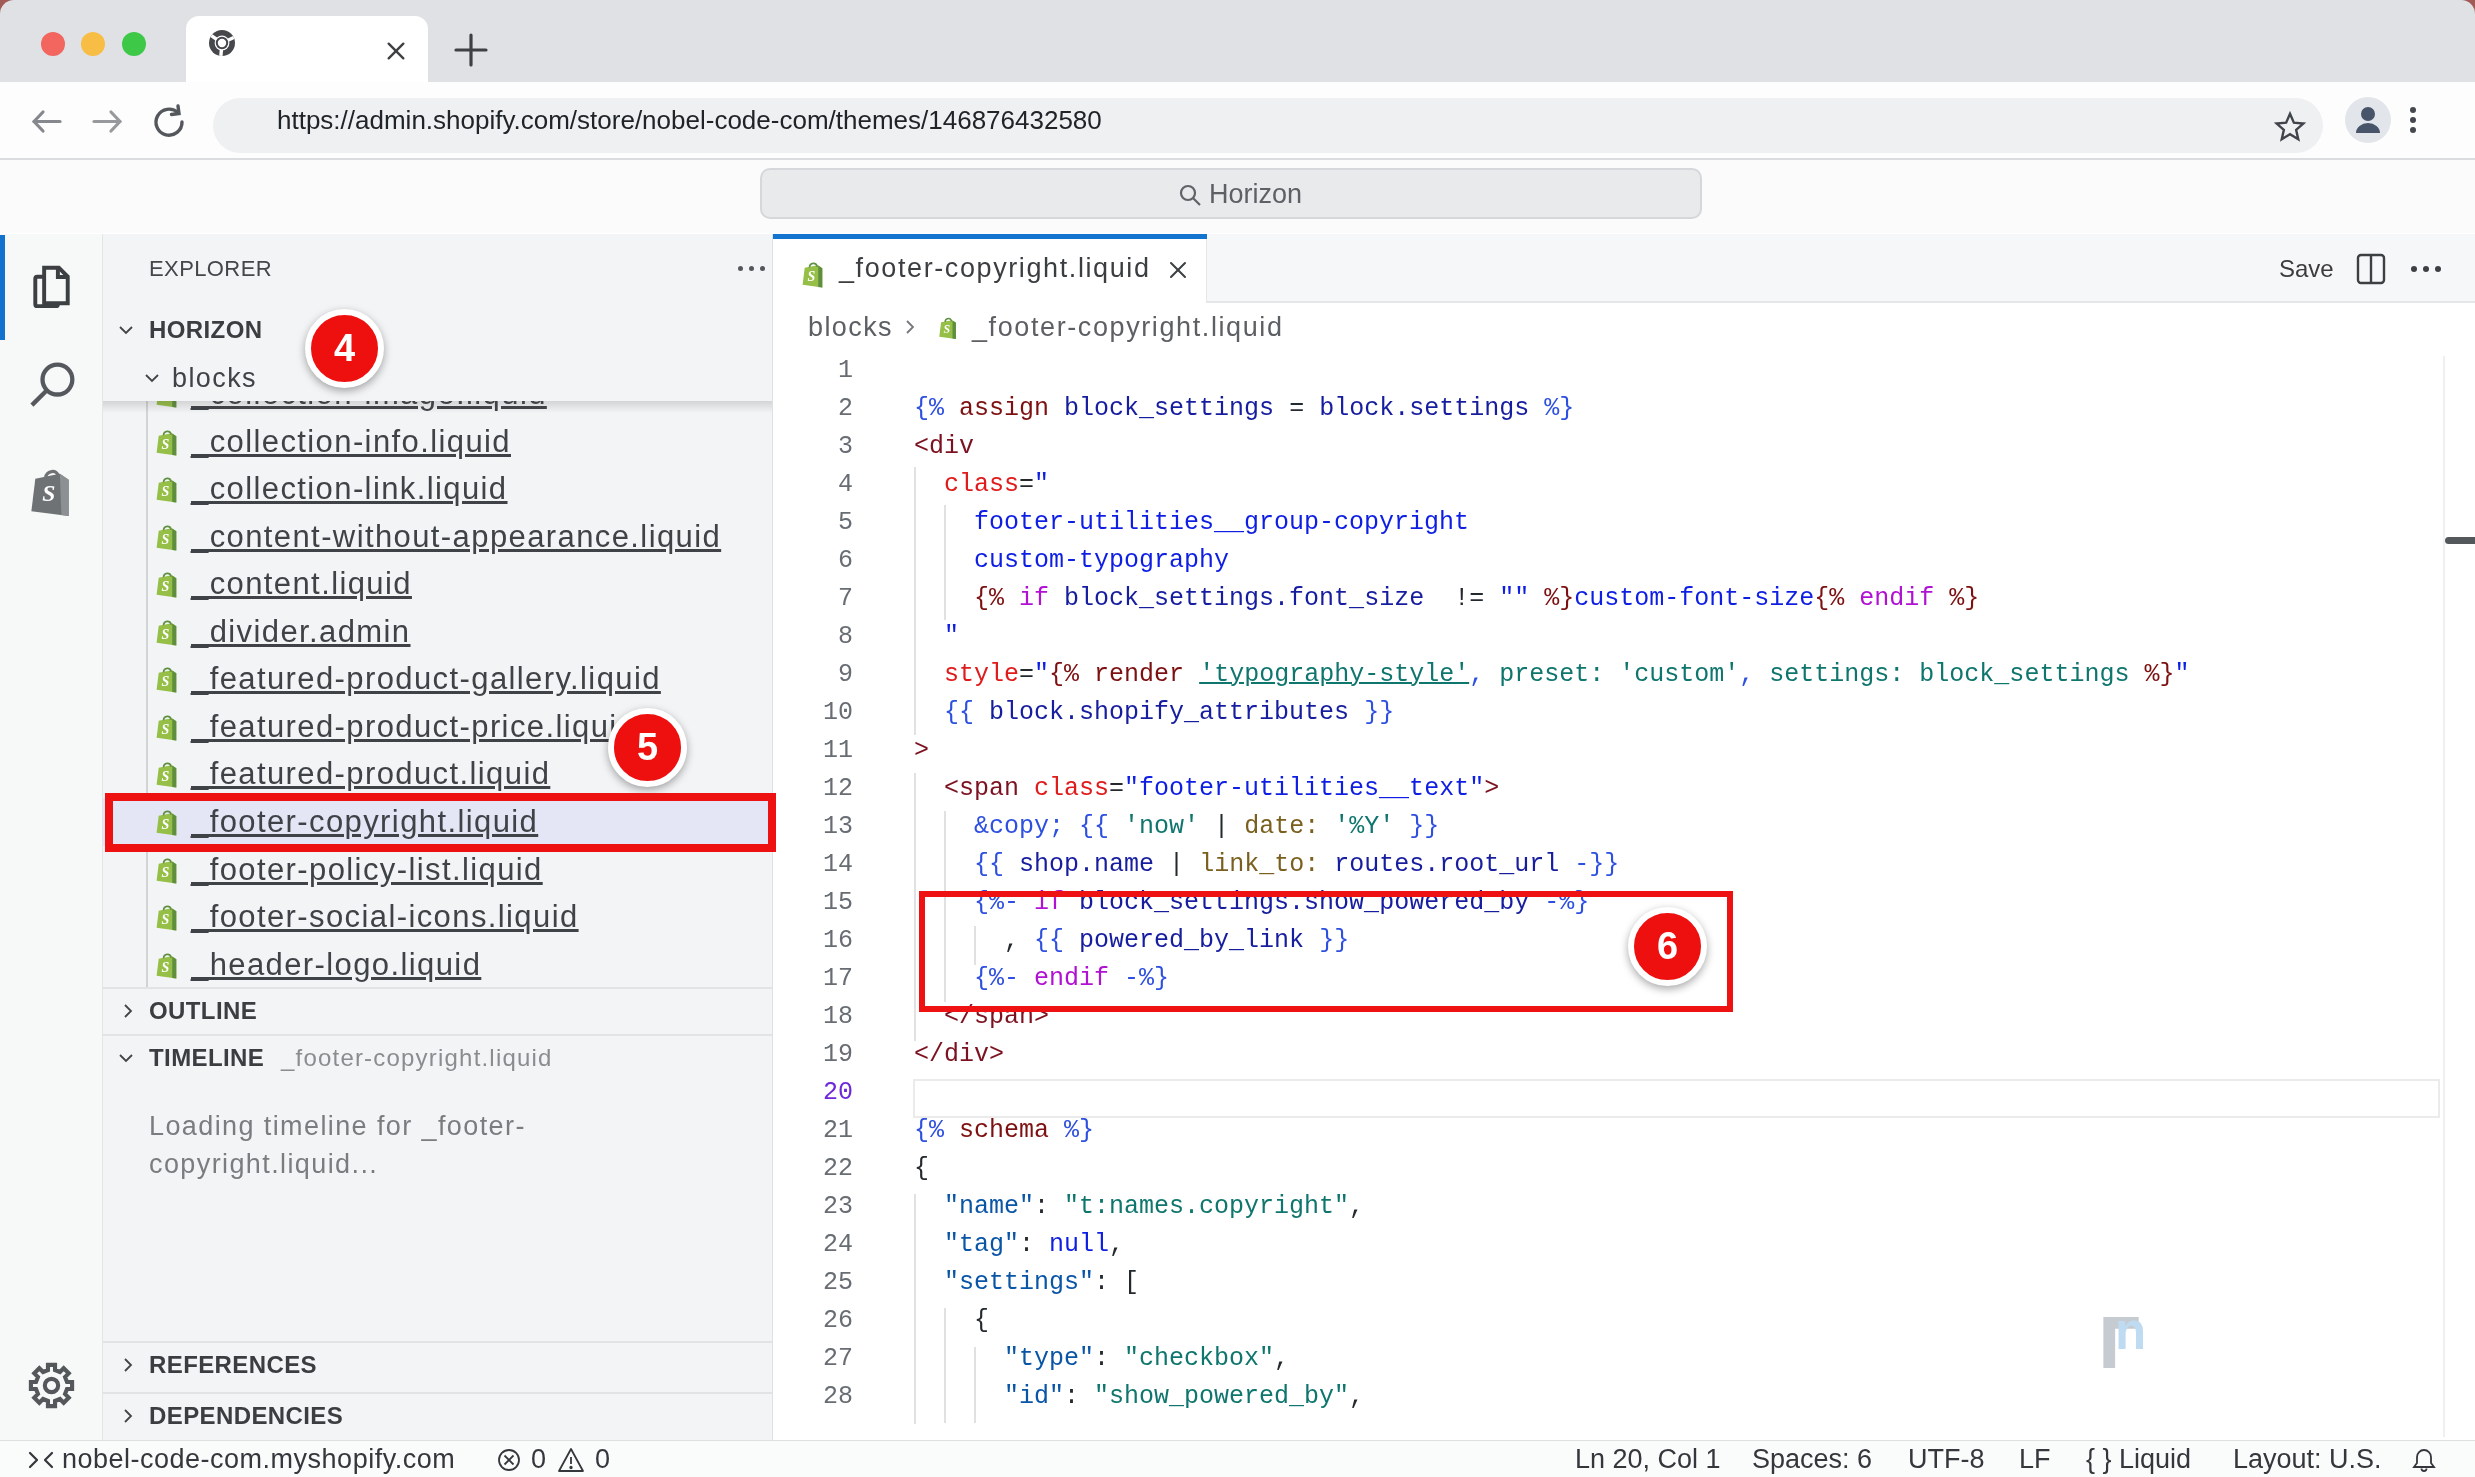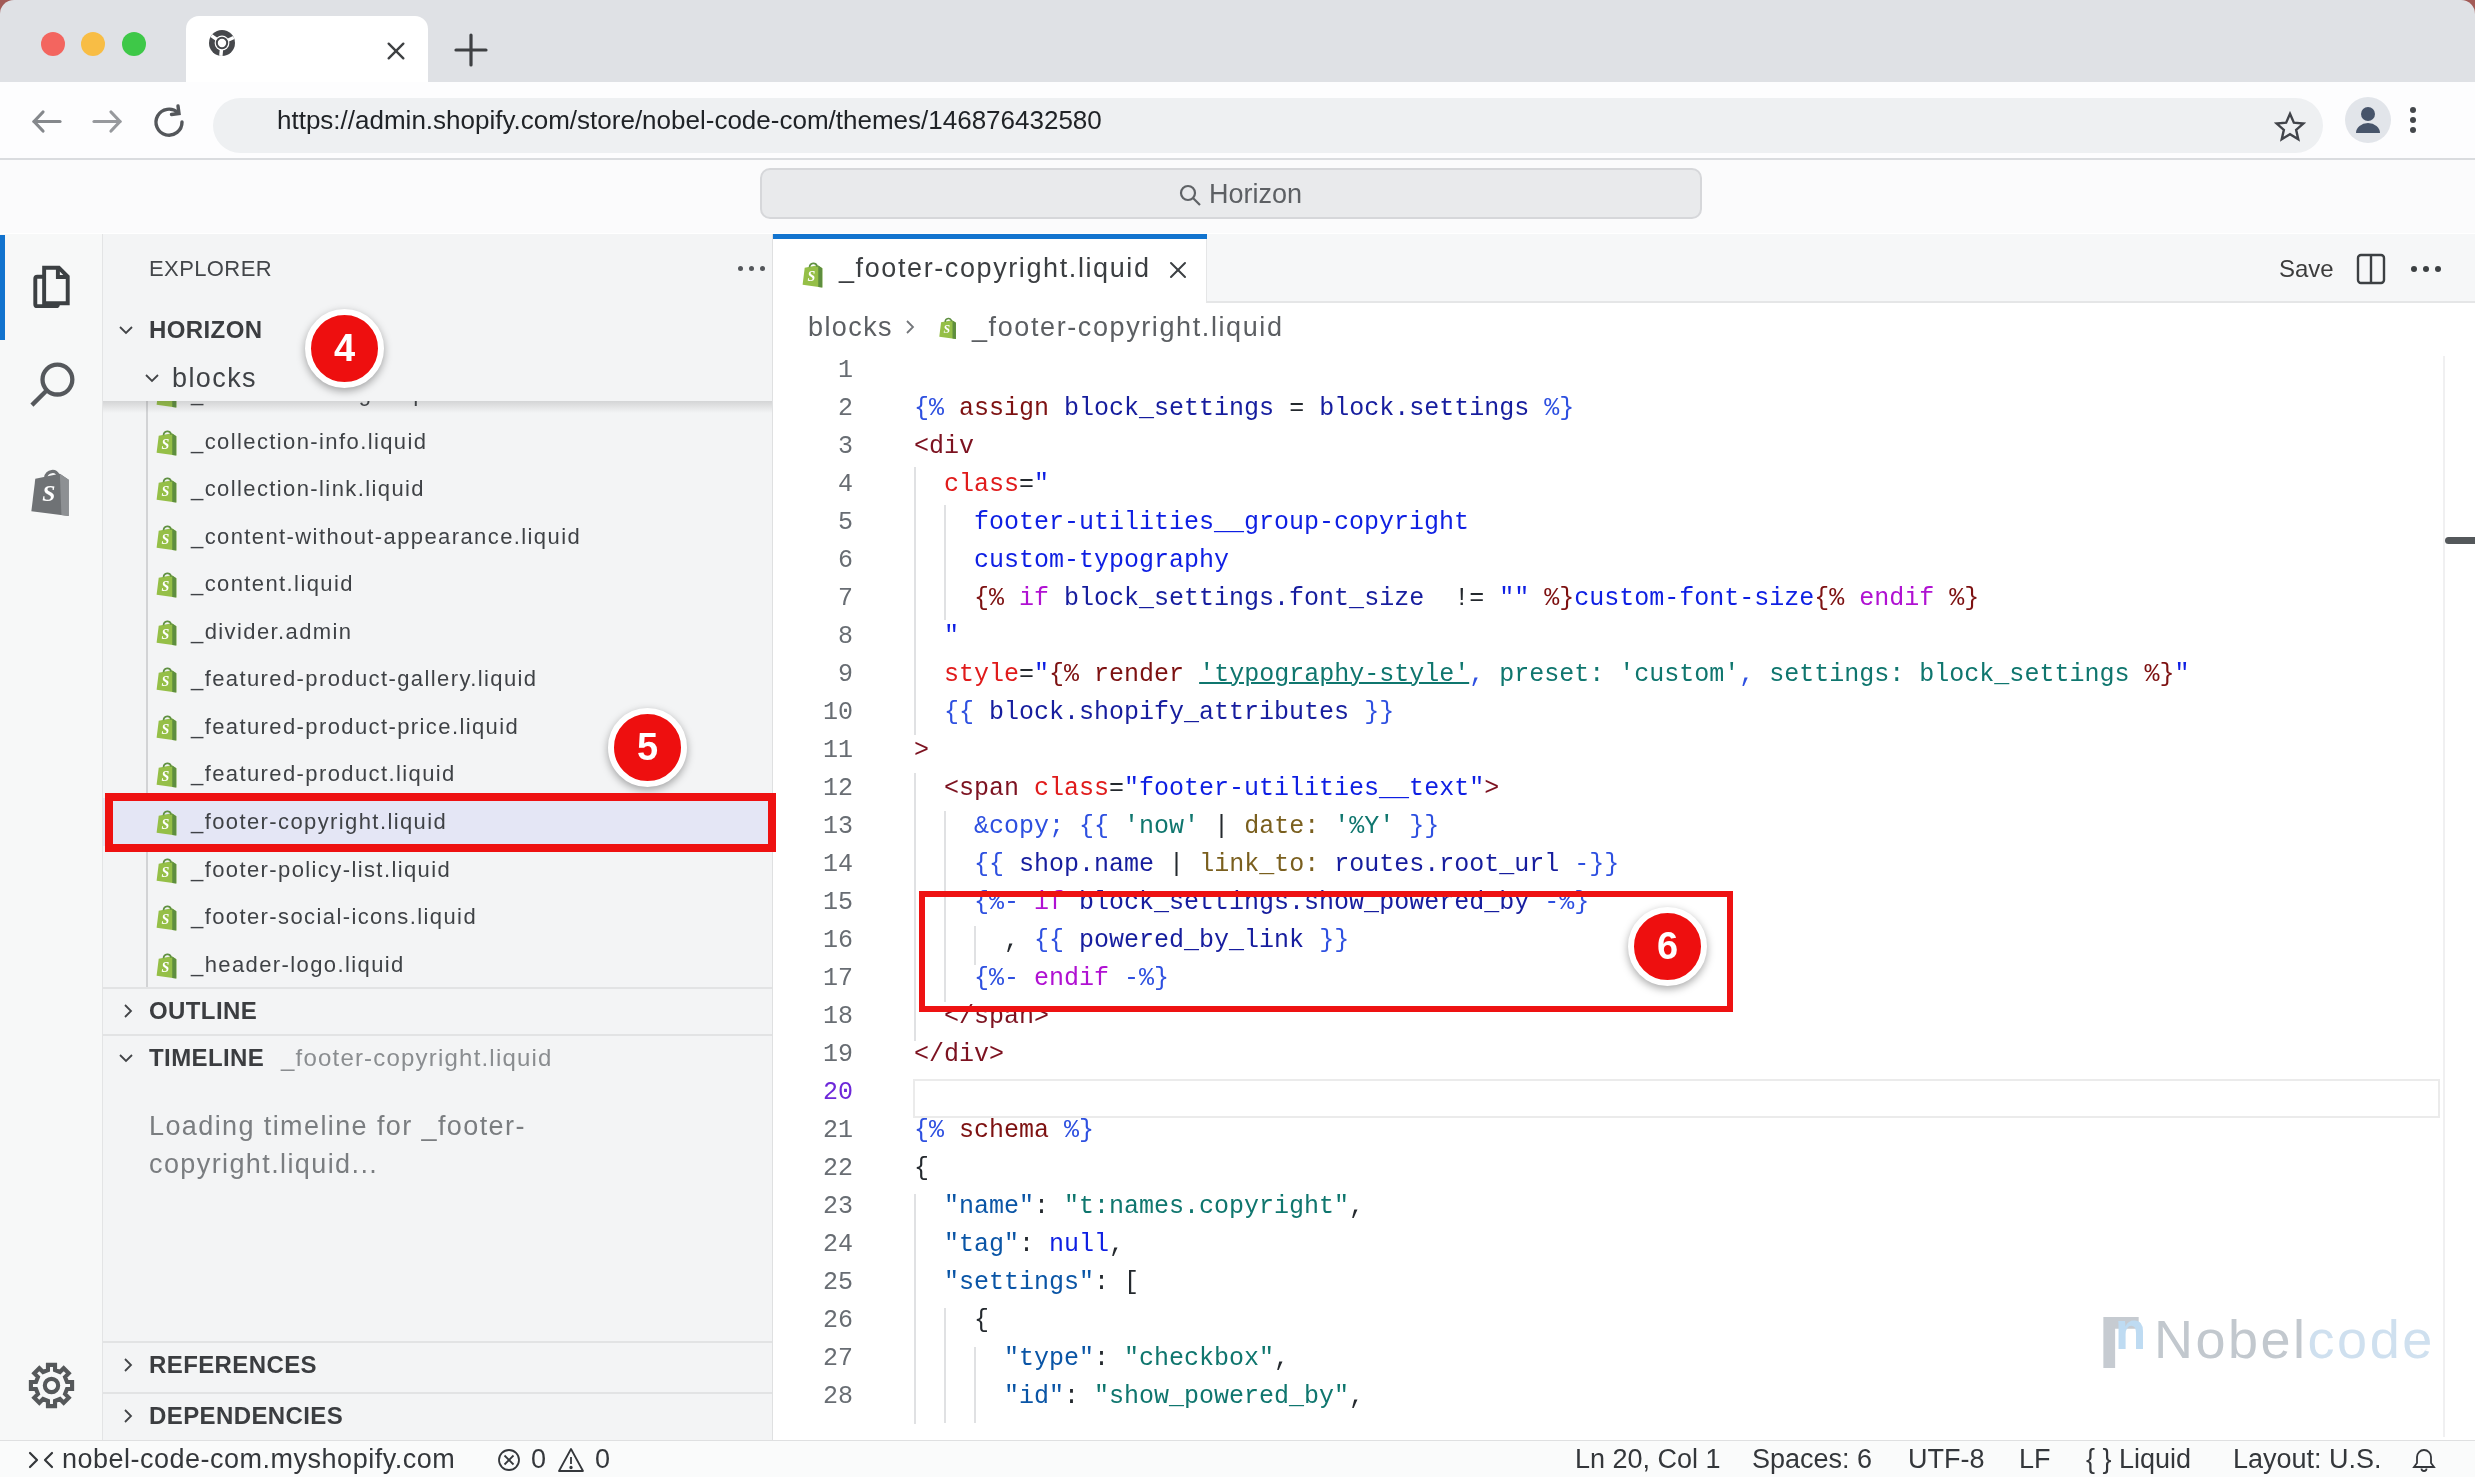--- a/index.html
+++ b/index.html
@@ -16,21 +16,21 @@
 #hpill{left:760px;top:8px;width:942px;height:51px;border-radius:10px;background:#e9eaec;border:2px solid #d6d7da;box-sizing:border-box;}
 
 #app{left:0;top:234px;width:2475px;height:1207px;background:#fff;}
 #actbar{left:0;top:0;width:102px;height:1207px;background:#f7f8f8;border-right:1px solid #e3e4e5;}
 #actblue{left:0;top:1px;width:5px;height:105px;background:#1273ce;}
 #sidebar{left:103px;top:0;width:669px;height:1207px;background:#f3f4f5;border-right:1px solid #dfe0e1;}
 .hdr{font-weight:bold;font-size:24px;color:#3b3d40;letter-spacing:0.4px;}
 .sdiv{left:0;width:669px;height:2px;background:#e2e3e4;}
 .frow{left:0;width:669px;height:48px;}
 .ficon{left:52px;top:10px;width:25px;height:29px;}
-.ftext{left:88px;top:0;height:48px;line-height:48px;font-size:22px;letter-spacing:1.4px;color:#3f4246;white-space:nowrap;}
+.ftext{left:88px;top:0;height:48px;line-height:48px;font-size:31px;letter-spacing:1.4px;color:#3f4246;white-space:nowrap;text-decoration:underline;}
 #treeline{left:43px;top:167px;width:2px;height:587px;background:#d2d3d5;}
 
 #editor{left:773px;top:0;width:1702px;height:1207px;background:#fff;}
 #edtabbar{left:0;top:0;width:1702px;height:67px;background:#f6f7f8;border-bottom:2px solid #e5e6e7;}
 #edtab{left:0;top:0;width:434px;height:69px;background:#fff;border-right:1px solid #e5e6e7;box-sizing:border-box;}
 #edtabblue{left:0;top:0;width:434px;height:5px;background:#1274cf;}
 #crumbs{left:0;top:69px;width:1702px;height:49px;background:#fff;font-size:27px;letter-spacing:1.4px;color:#5c5f63;}
 #code{left:0;top:118px;width:1702px;height:1089px;background:#fff;}
 #gutter{left:0;top:0;width:80px;text-align:right;font-family:"Liberation Mono",monospace;font-size:25px;line-height:38px;color:#686d73;}
 #lines{left:141px;top:0;font-family:"Liberation Mono",monospace;font-size:25px;line-height:38px;color:#24292e;white-space:pre;}
@@ -374,16 +374,15 @@
 <div class="abs circ" id="c4" style="left:305px;top:309px;">4</div>
 <div class="abs circ" id="c5" style="left:608px;top:708px;">5</div>
 <div class="abs circ" id="c6" style="left:1628px;top:907px;">6</div>
 <div class="abs" style="left:2443px;top:356px;width:2px;height:1081px;background:#f0f0f1;"></div>
 <div class="abs" id="scrolldash2" style="left:2445px;top:537px;width:30px;height:7px;background:#54585b;border-radius:4px 0 0 4px;"></div>
 <div class="abs" id="watermark" style="left:2103px;top:1316px;width:366px;height:55px;white-space:nowrap;">
     <svg class="abs" style="left:0;top:1px" width="38" height="51" viewBox="0 0 38 52">
       <path fill="#c6cbd1" d="M0,0 h36 v12 h-24 v40 h-12 z"></path>
     </svg>
     <div class="abs" style="left:12px;top:-14px;font-size:51px;font-weight:bold;color:#bedbf2;">n</div>
-    <div class="abs" style="left:51px;top:-8px;font-size:54px;letter-spacing:2.5px;color:#c2c8ce;">Nobel<span style="color:#cfe0ef;">code</span></div>
   </div>
 <div class="abs" id="redbox1"></div>
 
 
 </body></html>

